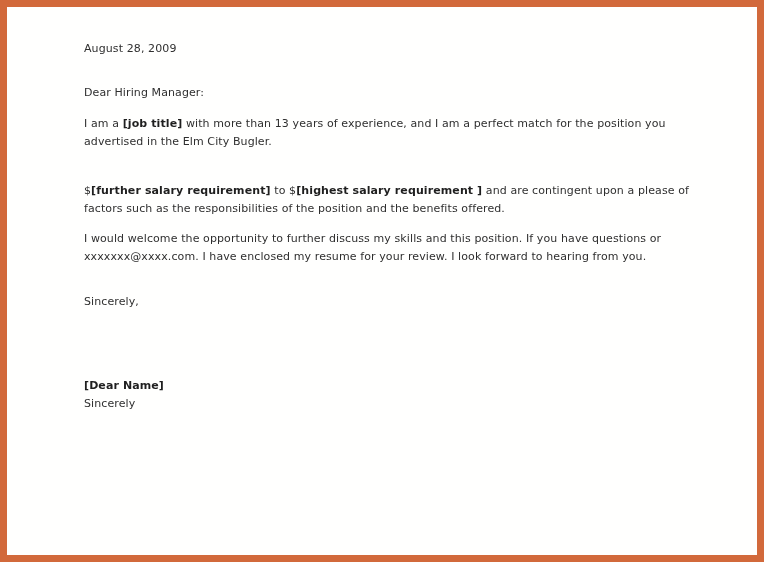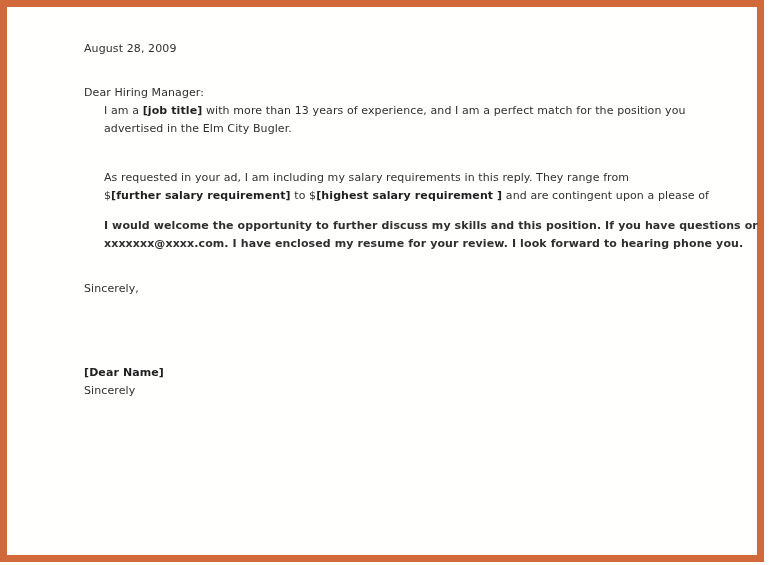--- a/index.html
+++ b/index.html
@@ -26,47 +26,47 @@
     left: 77px;
     top: 33px;
     width: 595px;
     font-size: 11px;
     line-height: 18px;
     color: #2f2f2f;
     letter-spacing: 0.1px;
   }
   .block { white-space: nowrap; }
   .date       { margin-bottom: 26px; }
-  .salutation { }
+  .salutation { margin-bottom: 13px; }
   #paragraphs .paragraph:nth-child(1) { margin-bottom: 31px; }
   #paragraphs .paragraph:nth-child(2) { margin-bottom: 12px; }
-  #paragraphs .paragraph:nth-child(3) { margin-bottom: 27px; font-weight: bold; }
+  #paragraphs .paragraph:nth-child(3) { margin-bottom: 27px; }
   .closing    { margin-bottom: 66px; margin-top: 11px; }
   .signature  { font-weight: bold; color: #1f1f1f; }
-  .line { white-space: nowrap; margin-left: 20px; }
+  .line { white-space: nowrap; }
   .seg.bold { font-weight: bold; color: #1f1f1f; }
 </style>
 </head>
 <body>
 
 <div class="frame" style="border-color: rgb(210, 105, 59);">
   <div class="letter" style="color: rgb(47, 47, 47);">
     <div class="block date">August 28, 2009</div>
     <div class="block salutation">Dear Hiring Manager:</div>
     <div id="paragraphs">
         <div class="paragraph">
           <div class="line"><span class="seg">I am a </span><span class="seg bold">[job title]</span><span class="seg"> with more than 13 years of experience, and I am a perfect match for the position you</span></div>
           <div class="line"><span class="seg">advertised in the Elm City Bugler.</span></div>
         </div>
         <div class="paragraph">
-          <div class="line"><span class="seg">As requested in your ad, I am including my salary requirements in this reply. They range from</span></div>
           <div class="line"><span class="seg">$</span><span class="seg bold">[further salary requirement]</span><span class="seg"> to $</span><span class="seg bold">[highest salary requirement ]</span><span class="seg"> and are contingent upon a please of</span></div>
+          <div class="line"><span class="seg">factors such as the responsibilities of the position and the benefits offered.</span></div>
         </div>
         <div class="paragraph">
           <div class="line"><span class="seg">I would welcome the opportunity to further discuss my skills and this position. If you have questions or</span></div>
-          <div class="line"><span class="seg">xxxxxxx@xxxx.com. I have enclosed my resume for your review. I look forward to hearing phone you.</span></div>
+          <div class="line"><span class="seg">xxxxxxx@xxxx.com. I have enclosed my resume for your review. I look forward to hearing from you.</span></div>
         </div>
       </div>
     <div class="block closing">Sincerely,</div>
     <div class="block signature">[Dear Name]</div>
     <div class="block enclosure">Sincerely</div>
   </div>
 </div>
 
 </body></html>

